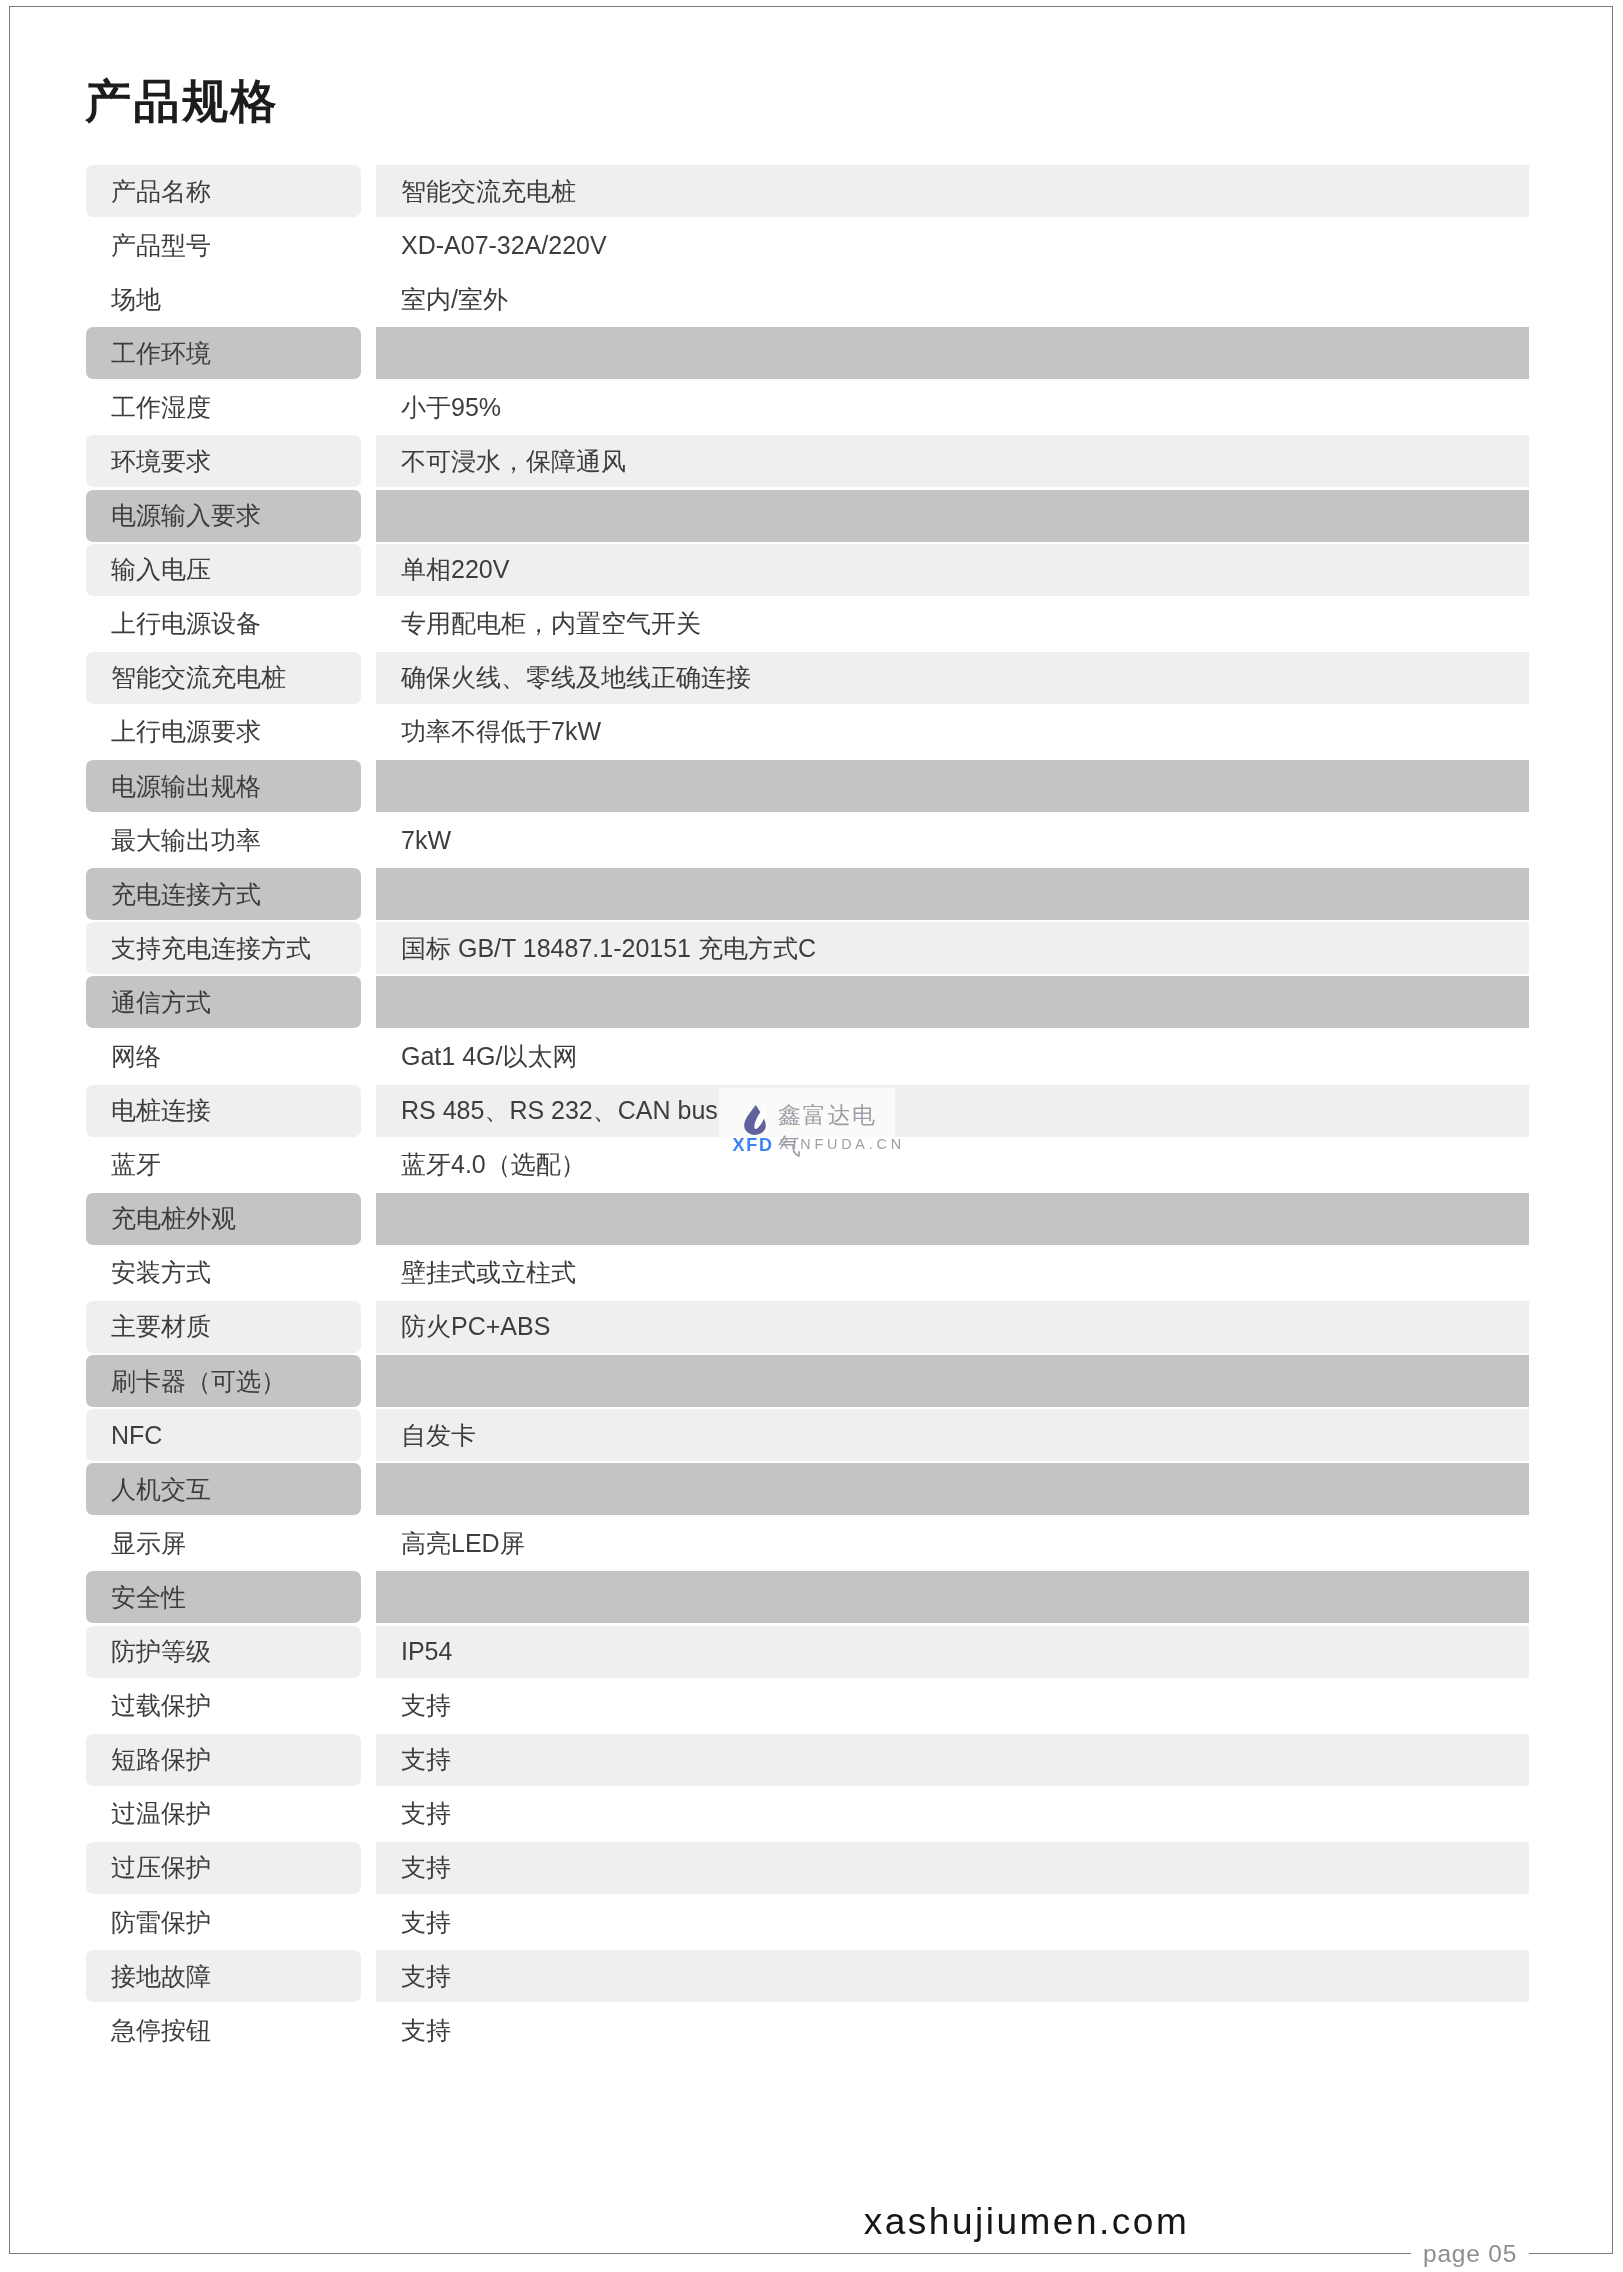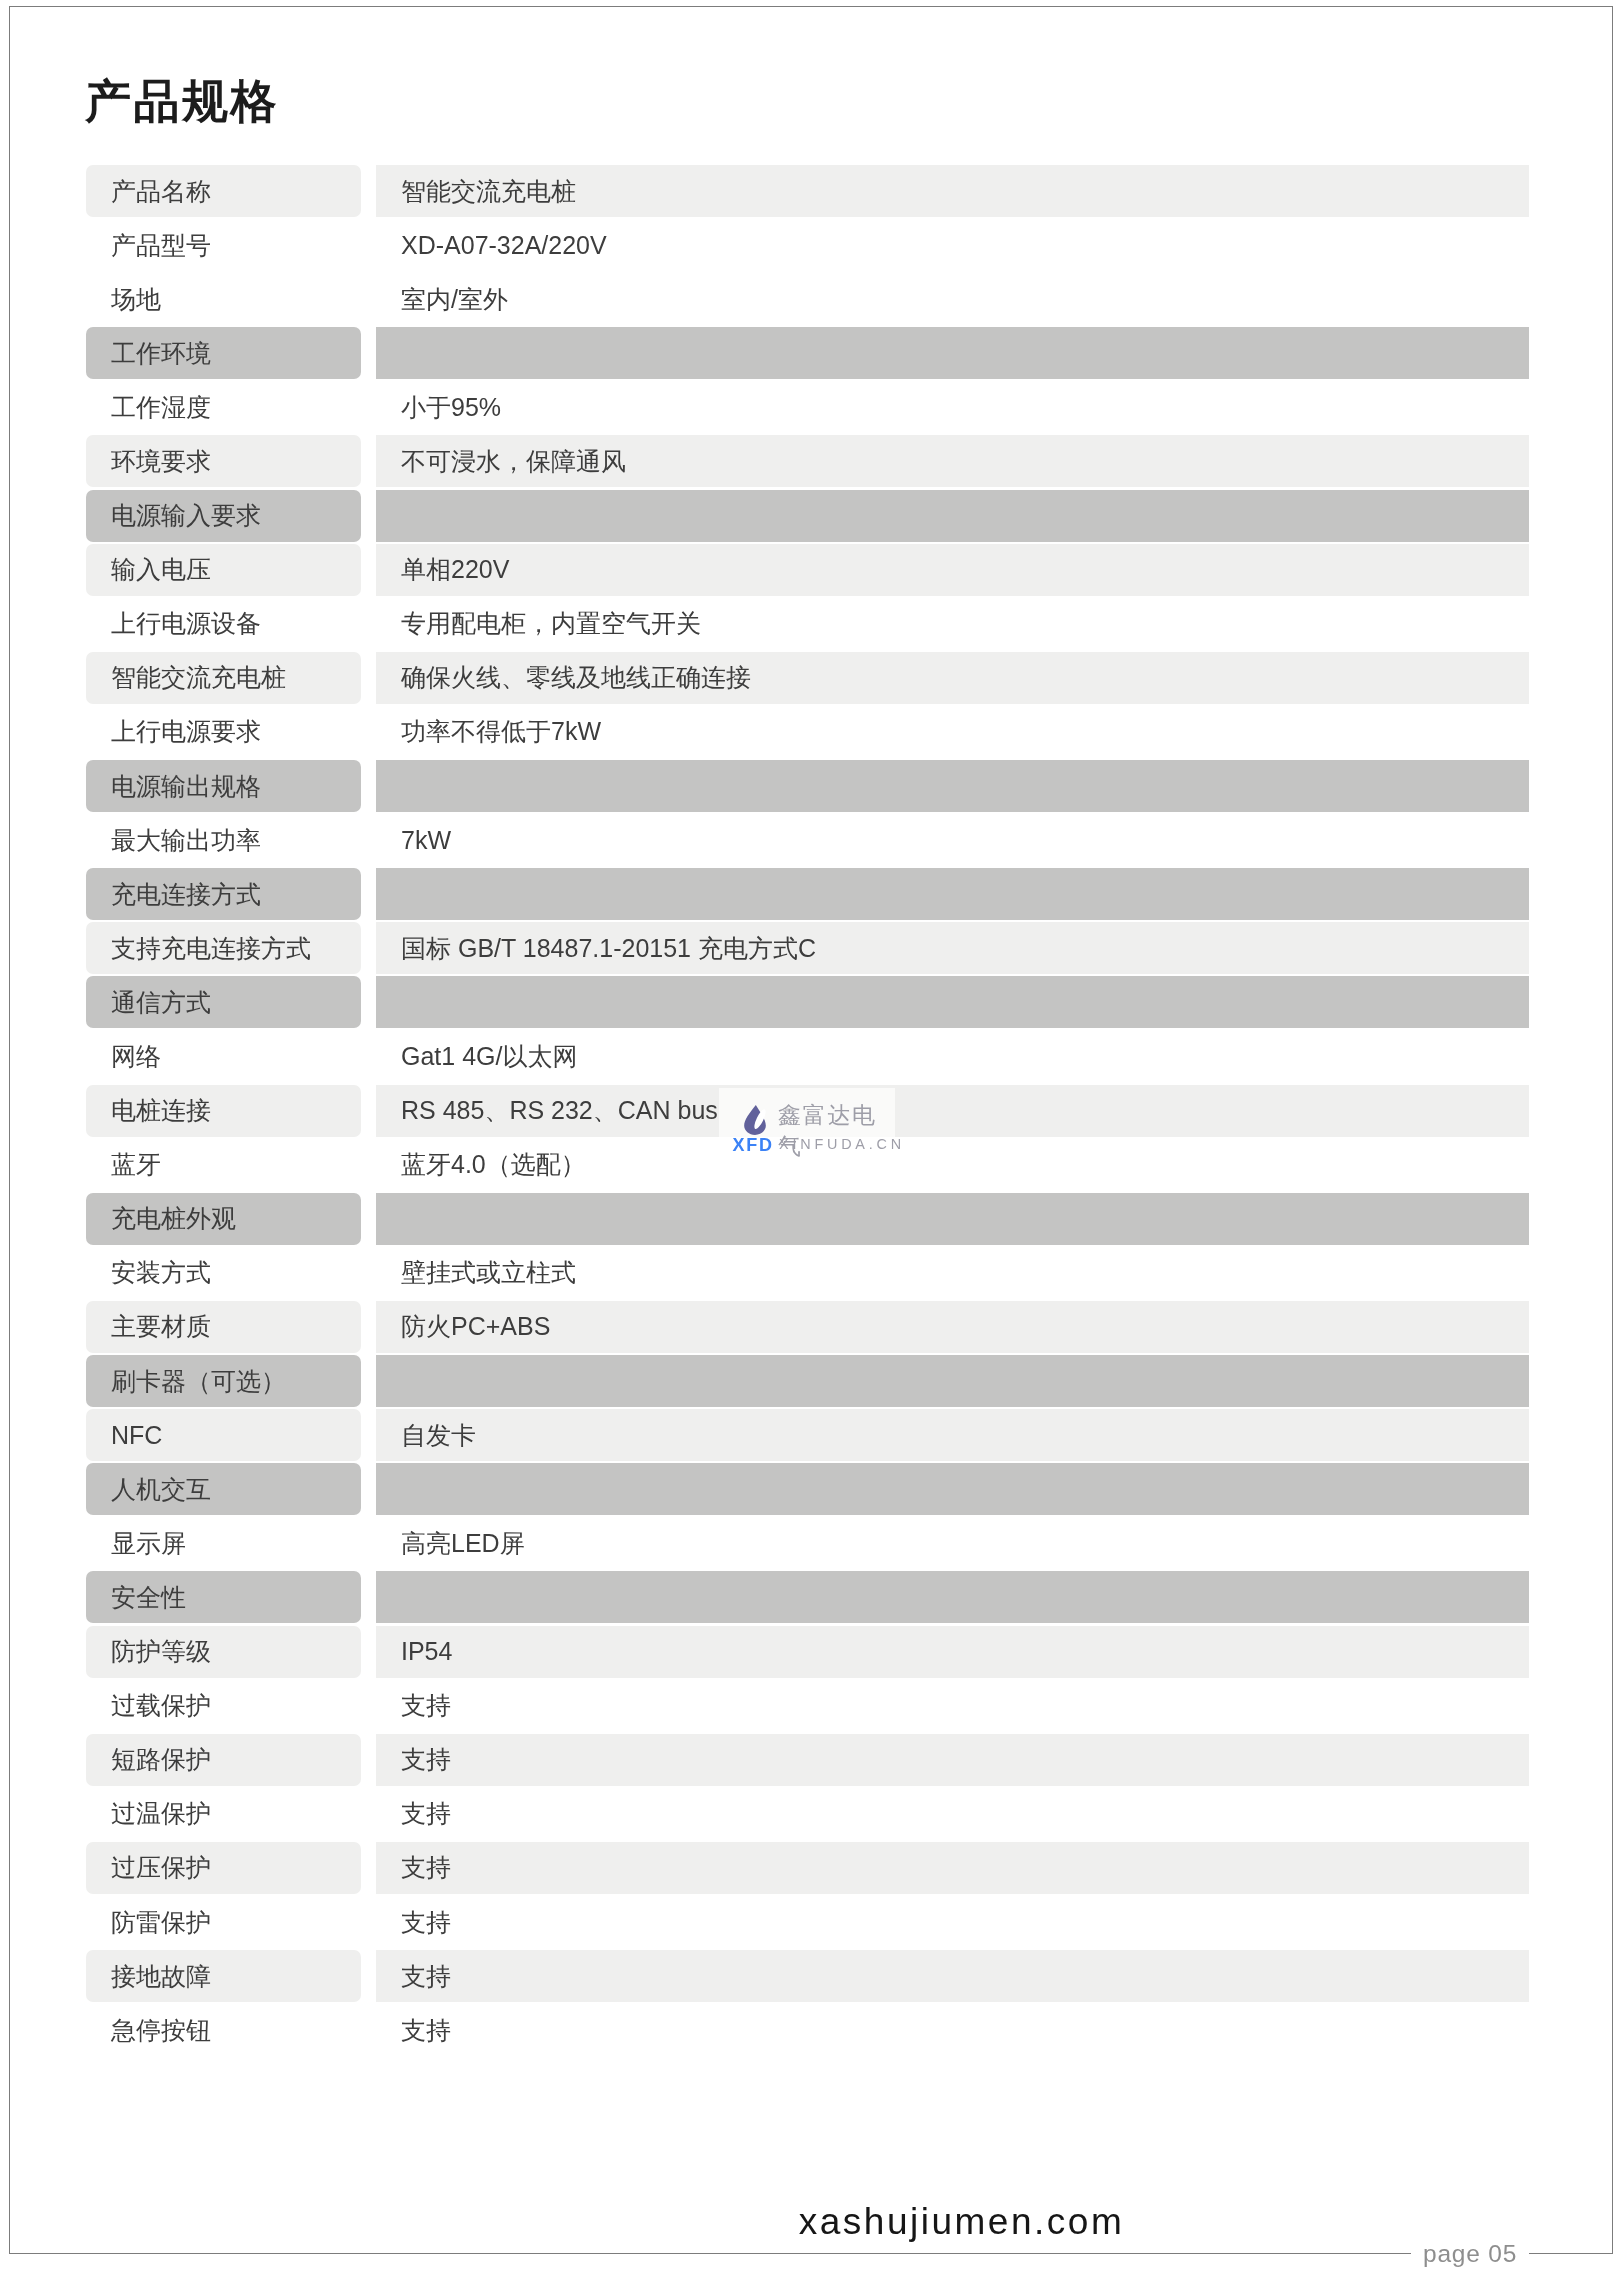--- a/index.html
+++ b/index.html
@@ -36,21 +36,21 @@
   }
   .wm-cn {
     position:absolute; left:59px; top:12px; font-size:23px;
     color:#9e9ea8; letter-spacing:1.7px;
   }
   .wm-domain {
     position:absolute; left:60px; top:48px; font-size:14.4px;
     color:#9e9ea8; letter-spacing:3.8px;
   }
   .site {
-    position:absolute; left:695px; top:2201px; width:533px; text-align:center;
+    position:absolute; left:760px; top:2201px; width:533px; text-align:center;
     font-size:37px; color:#161616; letter-spacing:2.5px; z-index:2;
   }
   .page-num {
     position:absolute; left:1411px; top:2240px; z-index:2;
     background:#ffffff; padding:0 12px;
     font-size:24.5px; color:#8e8e8e; letter-spacing:0.8px;
   }
 </style>
 </head>
 <body>

